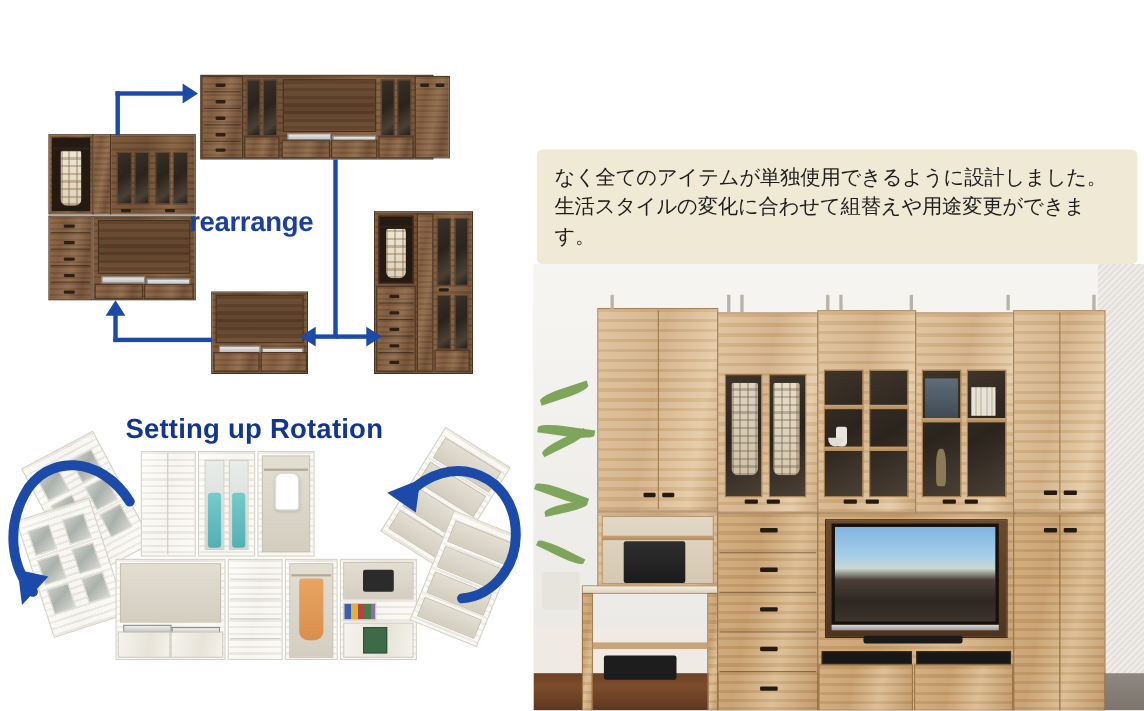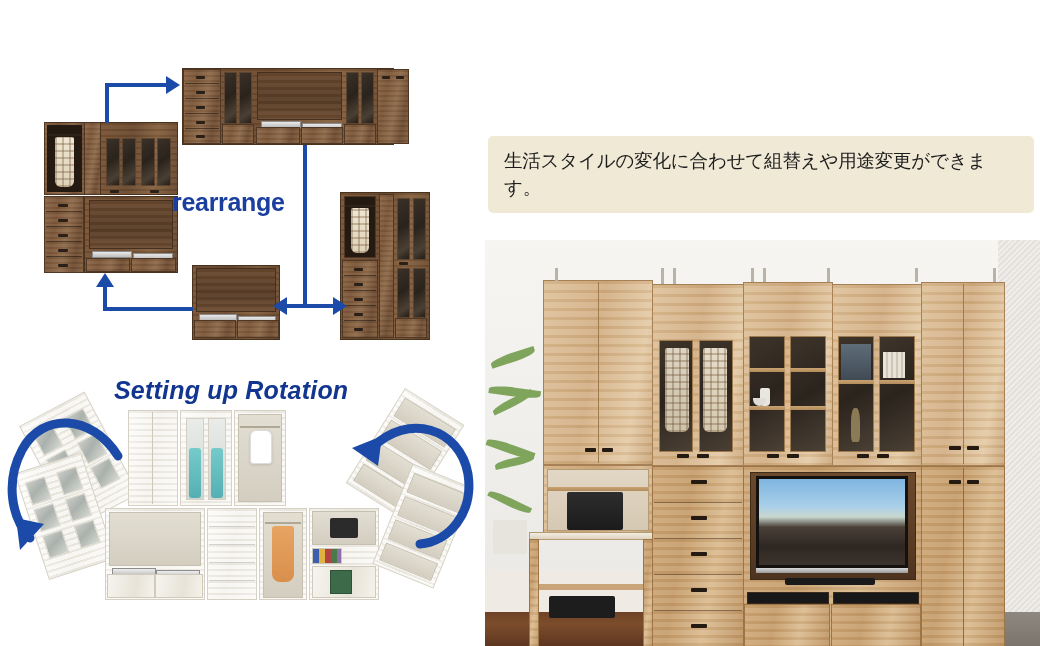--- a/index.html
+++ b/index.html
@@ -59,21 +59,21 @@
   .rod{position:absolute;height:2px;background:#2d2318;}
 
   
   .arrow-line{position:absolute;background:#1b4aa8;}
   .arrow-head{position:absolute;width:0;height:0;}
   .ah-right{border-top:9px solid transparent;border-bottom:9px solid transparent;border-left:14px solid #1b4aa8;}
   .ah-left{border-top:9px solid transparent;border-bottom:9px solid transparent;border-right:14px solid #1b4aa8;}
   .ah-up{border-left:9px solid transparent;border-right:9px solid transparent;border-bottom:14px solid #1b4aa8;}
 
   
-  .rotation-panel{position:absolute;left:0;top:360px;width:480px;height:286px;font-style:italic;}
+  .rotation-panel{position:absolute;left:0;top:360px;width:480px;height:286px;}
   .rot-title{
     position:absolute;left:114px;top:16px;
     font-size:25px;font-weight:bold;color:#12368f;letter-spacing:.2px;
   }
   .wfurn{position:absolute;box-sizing:border-box;}
   .white-wood{
     background:
       repeating-linear-gradient(180deg, rgba(0,0,0,.035) 0 2px, rgba(255,255,255,.5) 2px 6px),
       linear-gradient(100deg,#fbfaf6 0%,#efece3 50%,#f8f6f0 100%);
     border:1px solid #d6d1c4;
@@ -389,20 +389,21 @@
         <polygon points="14,52 44,40 40,70" fill="#1b4aa8"></polygon>
       </svg>
     </div>
   </div>
 
   <div class="right-col">
 
 
 
     <div class="descbox">
+      <p>なく全てのアイテムが単独使用できるように設計しました。</p>
       <p>生活スタイルの変化に合わせて組替えや用途変更ができます。</p>
     </div>
 
     <div class="photo">
       <div class="ph-ceil"></div>
       <div class="ph-wallL"></div>
       <div class="ph-wallR"></div>
       <div class="ph-floor"></div>
       <div class="ph-floorR"></div>
 

